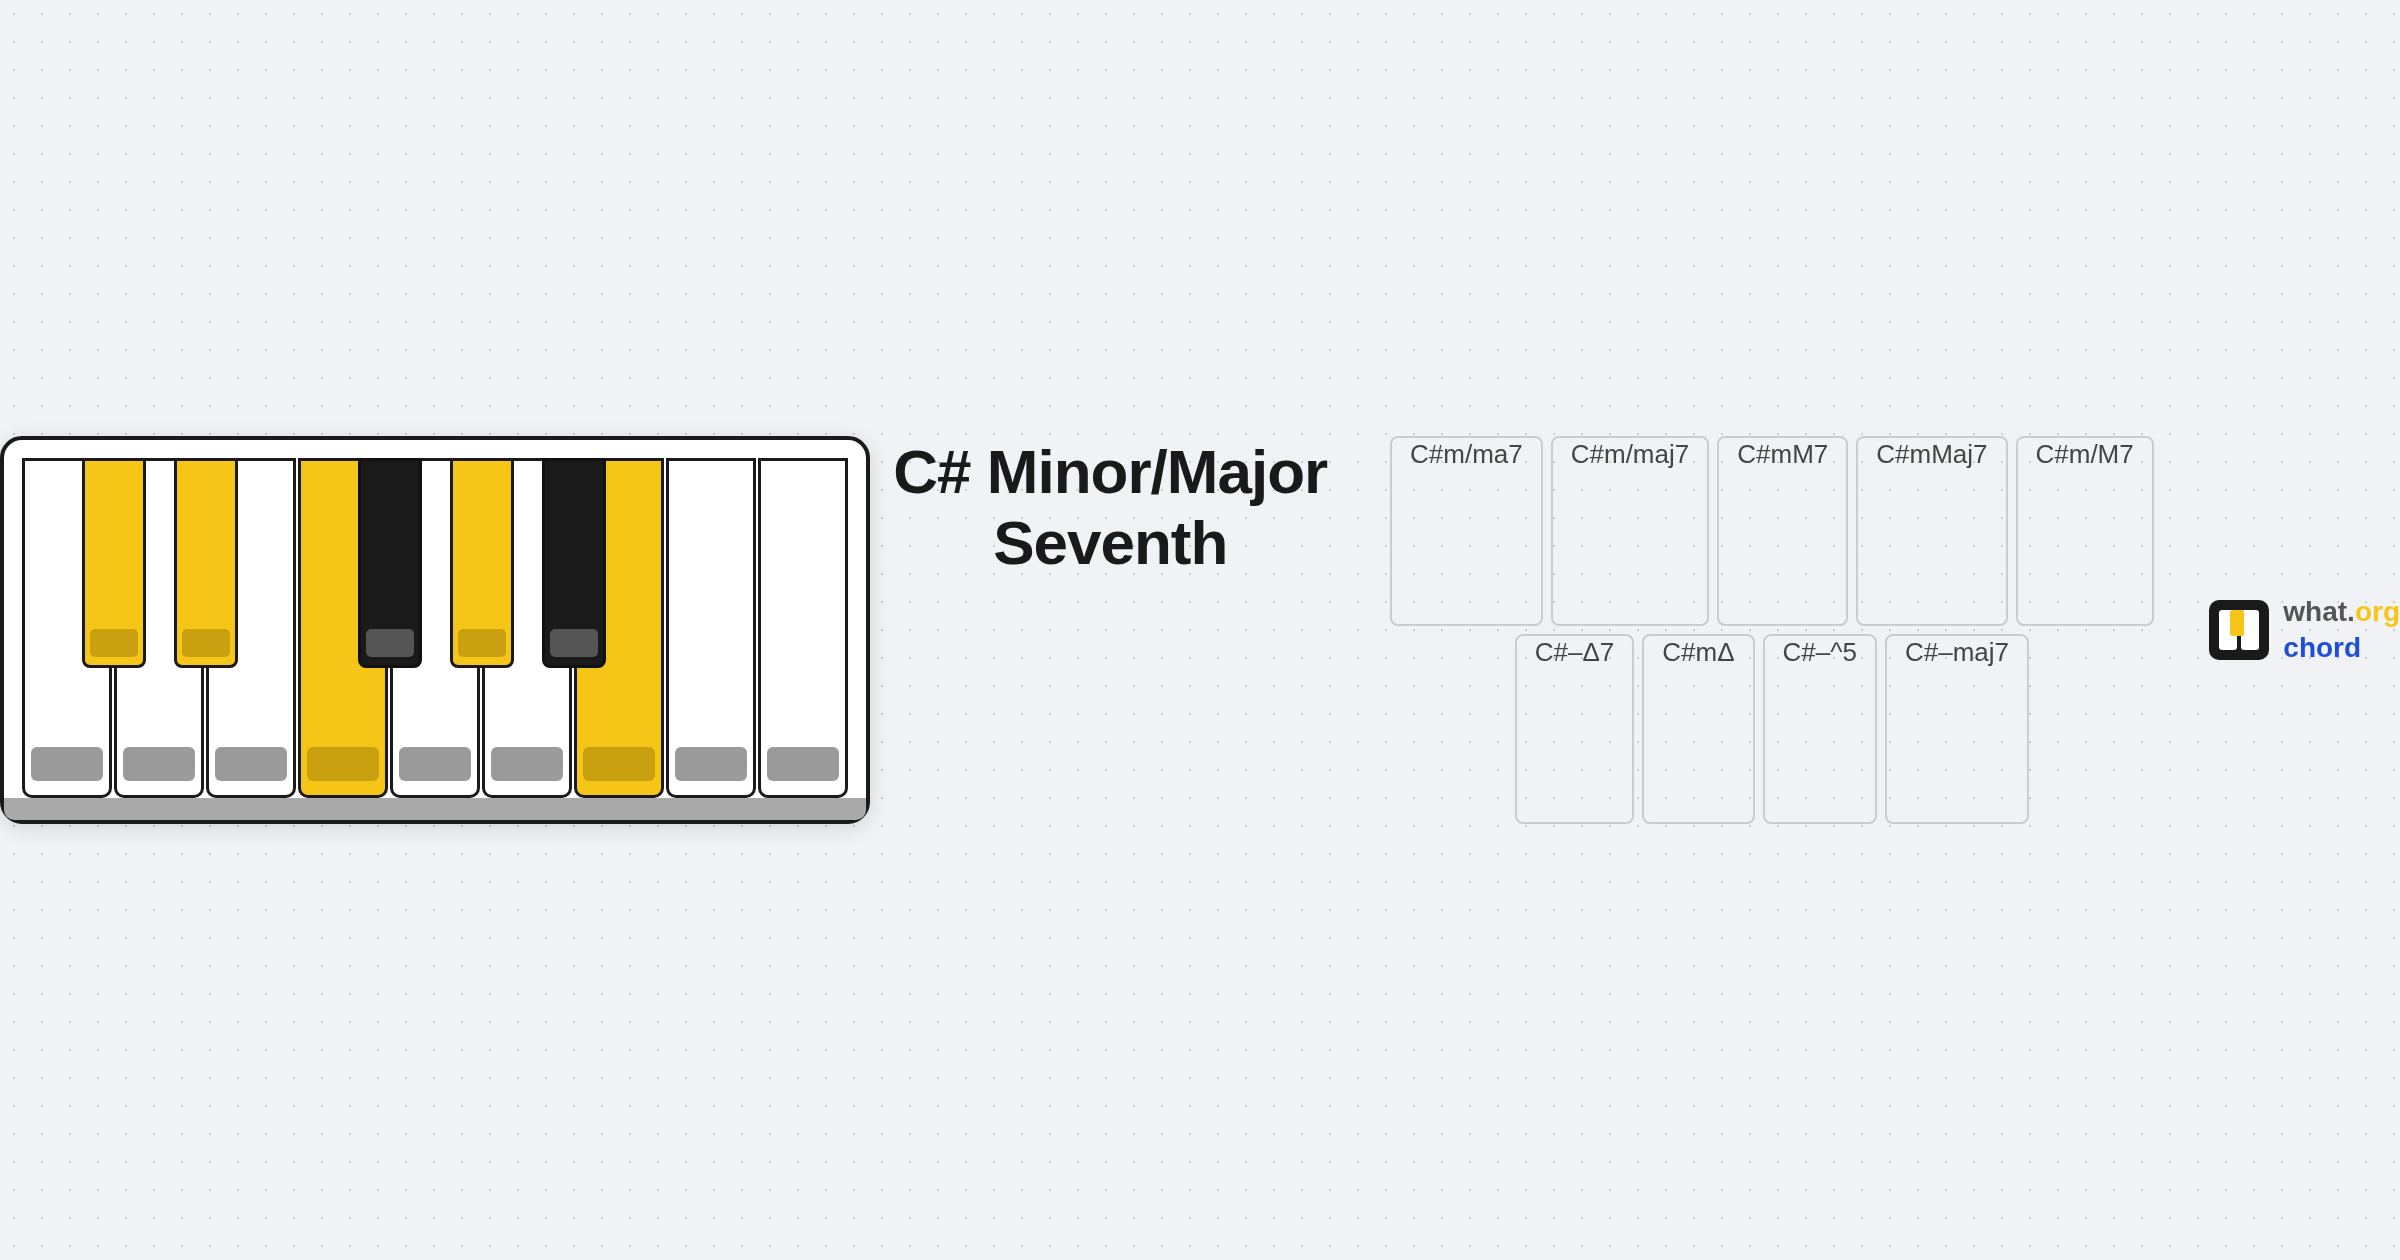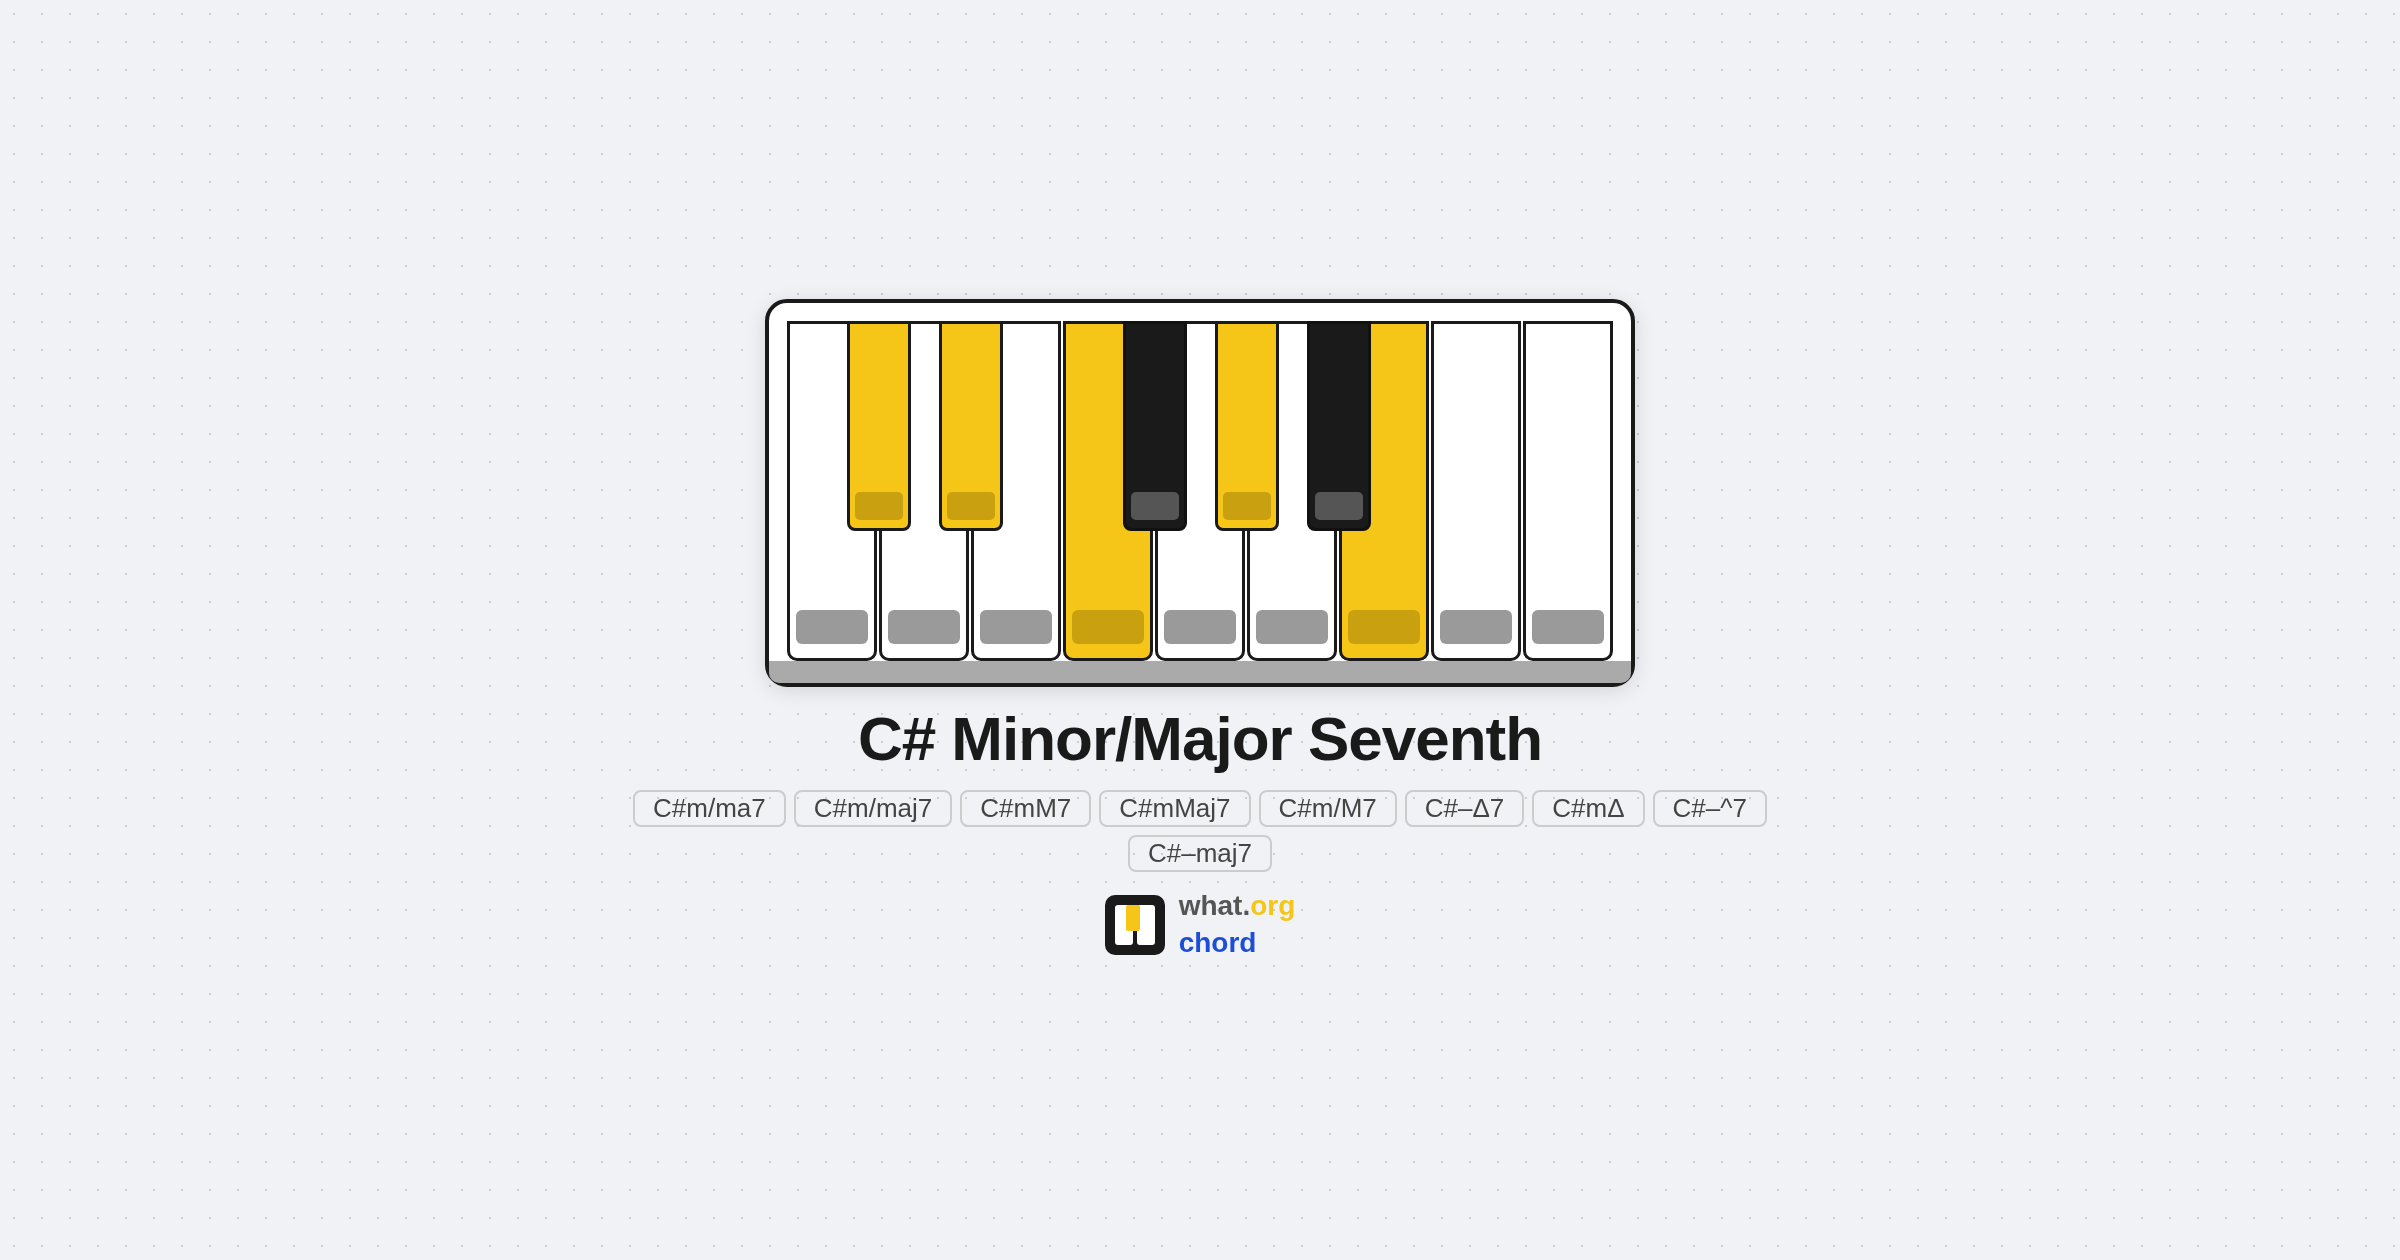--- a/index.html
+++ b/index.html
@@ -14,22 +14,20 @@
       justify-content: center;
       min-height: 100vh;
       width: 2400px;
       height: 1260px;
       font-family: -apple-system, BlinkMacSystemFont, 'Segoe UI', Arial, sans-serif;
       overflow: hidden;
     }
 
     .main-container {
       display: flex;
-      flex-direction: column;
-      align-items: center;
       gap: 16px;
     }
 
     
     .piano-wrapper {
       background: white;
       border-radius: 22px;
       border: 4px solid #1a1a1a;
       padding: 18px 18px 0 18px;
       display: inline-block;
@@ -267,21 +265,21 @@
   <h1 class="chord-title">C# Minor/Major Seventh</h1>
 
   <div class="aliases" id="aliases-container">
   <div class="alias-tag">C#m/ma7</div>
       <div class="alias-tag">C#m/maj7</div>
       <div class="alias-tag">C#mM7</div>
       <div class="alias-tag">C#mMaj7</div>
       <div class="alias-tag">C#m/M7</div>
       <div class="alias-tag">C#–Δ7</div>
       <div class="alias-tag">C#mΔ</div>
-      <div class="alias-tag">C#–^7</div>
+      <div class="alias-tag">C#–^5</div>
       <div class="alias-tag">C#–maj7</div>
     </div>
 
   <div class="logo-container">
     <div class="logo-icon">
       <svg width="46" height="46" viewBox="0 0 46 46">
 
         <rect x="3" y="3" width="18" height="40" rx="3" fill="white"></rect>
         <rect x="25" y="3" width="18" height="40" rx="3" fill="white"></rect>
         <rect x="14" y="3" width="14" height="26" rx="2" fill="#F5C518"></rect>

